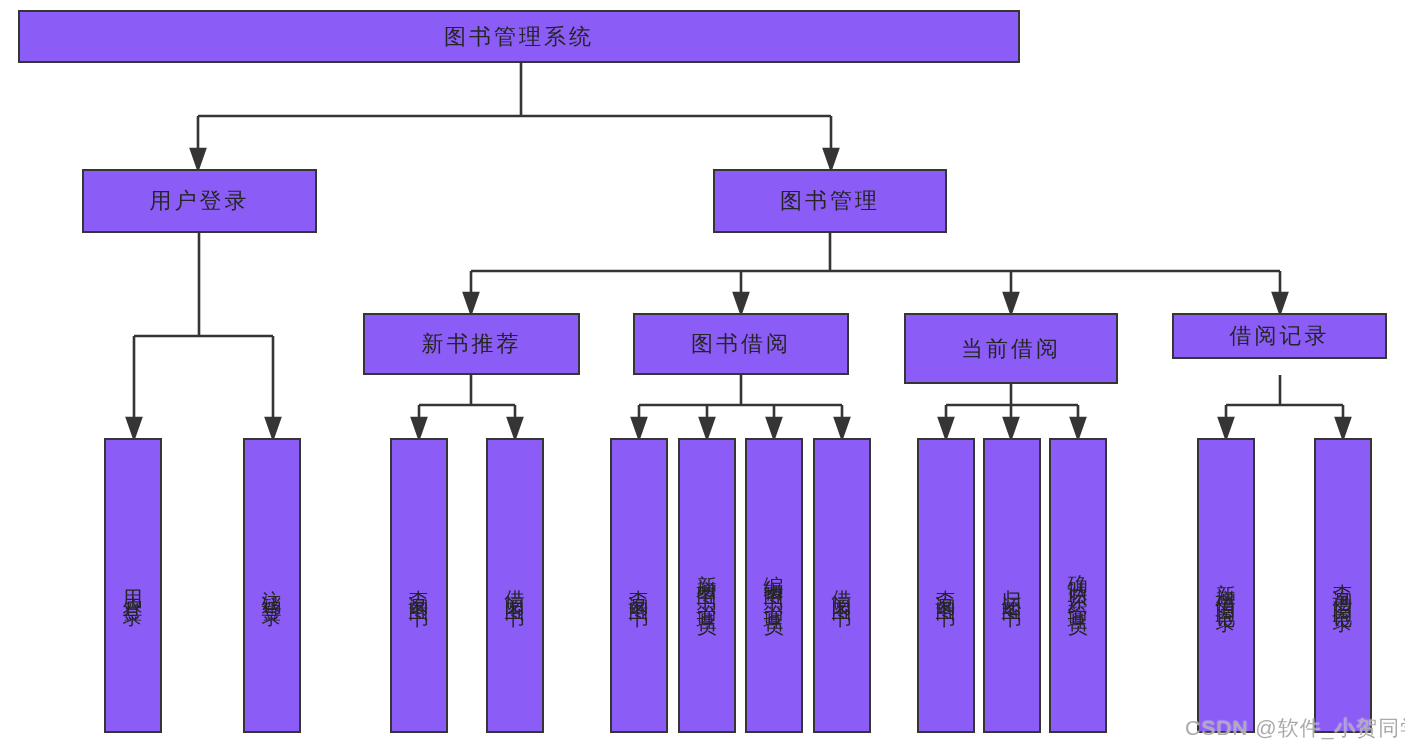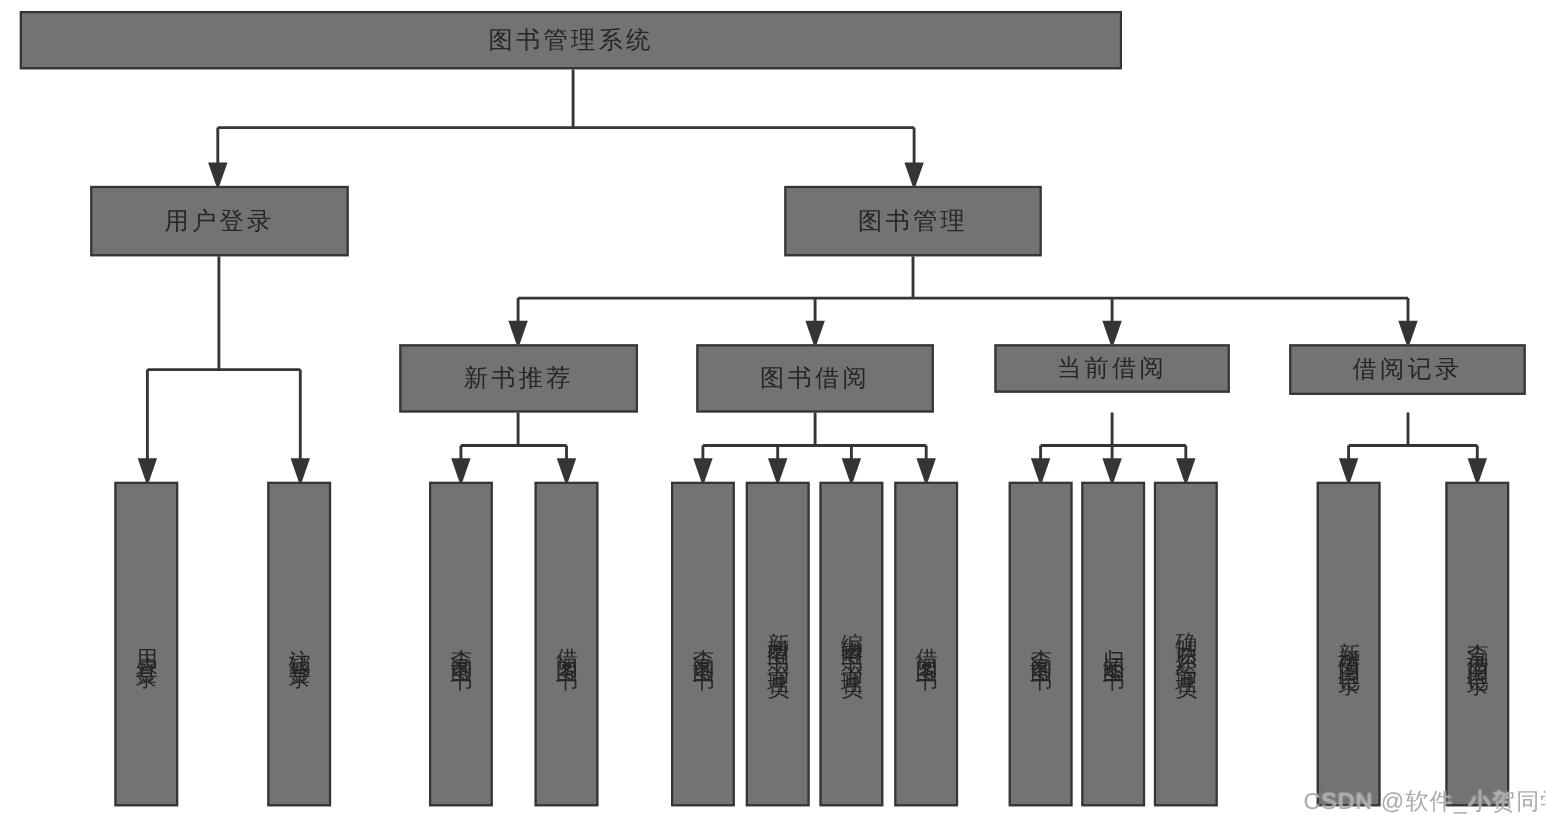--- a/index.html
+++ b/index.html
@@ -13,21 +13,21 @@
     overflow: hidden;
   }
   .connectors {
     position: absolute;
     left: 0; top: 0;
     width: 1405px; height: 747px;
   }
   .node {
     position: absolute;
     box-sizing: border-box;
-    background: #737373;
+    background: #8b5cf6;
     border: 2px solid #353535;
     display: flex;
     align-items: center;
     justify-content: center;
   }
   .h-node { font-size: 22px; letter-spacing: 3px; white-space: nowrap; }
   .v-node span {
     writing-mode: vertical-rl;
     text-orientation: mixed;
     font-size: 20px;
@@ -112,21 +112,21 @@
   <div class="node h-node" style="left:713px; top:169px; width:234px; height:64px;">
     <span>图书管理</span>
   </div>
 
   <div class="node h-node" style="left:363px; top:313px; width:217px; height:62px;">
     <span>新书推荐</span>
   </div>
   <div class="node h-node" style="left:633px; top:313px; width:216px; height:62px;">
     <span>图书借阅</span>
   </div>
-  <div class="node h-node" style="left:904px; top:313px; width:214px; height:44px;">
+  <div class="node h-node" style="left:904px; top:313px; width:214px; height:71px;">
     <span>当前借阅</span>
   </div>
   <div class="node h-node" style="left:1172px; top:313px; width:215px; height:46px;">
     <span>借阅记录</span>
   </div>
 
   <div class="node v-node" style="left:104px; top:438px; width:58px; height:295px;">
     <span>用户登录</span>
   </div>
   <div class="node v-node" style="left:243px; top:438px; width:58px; height:295px;">

